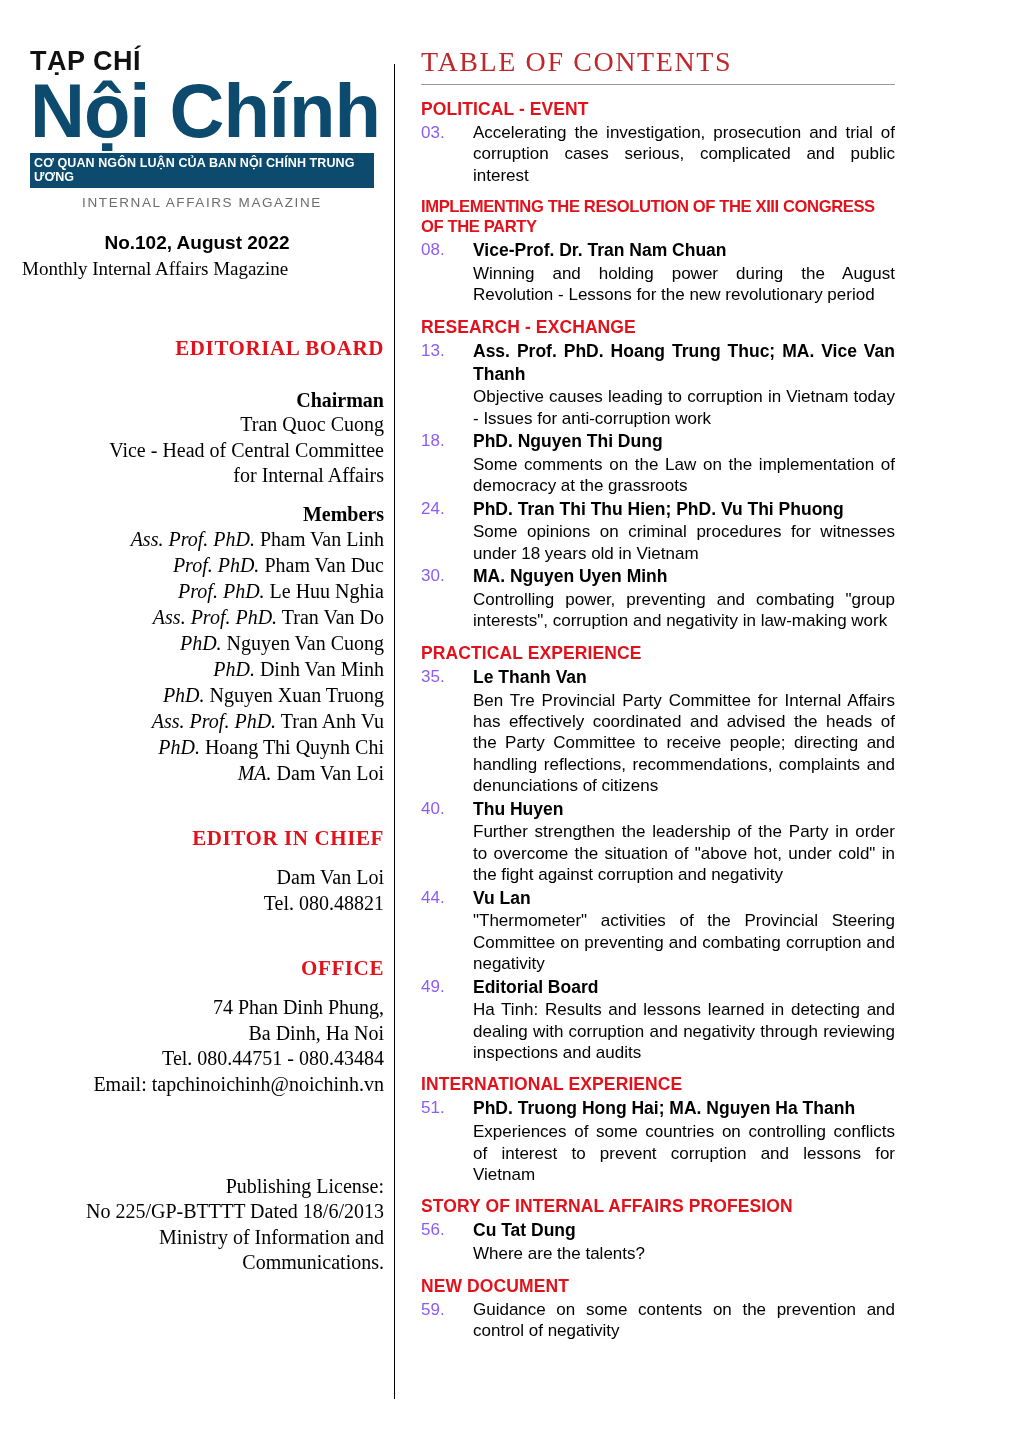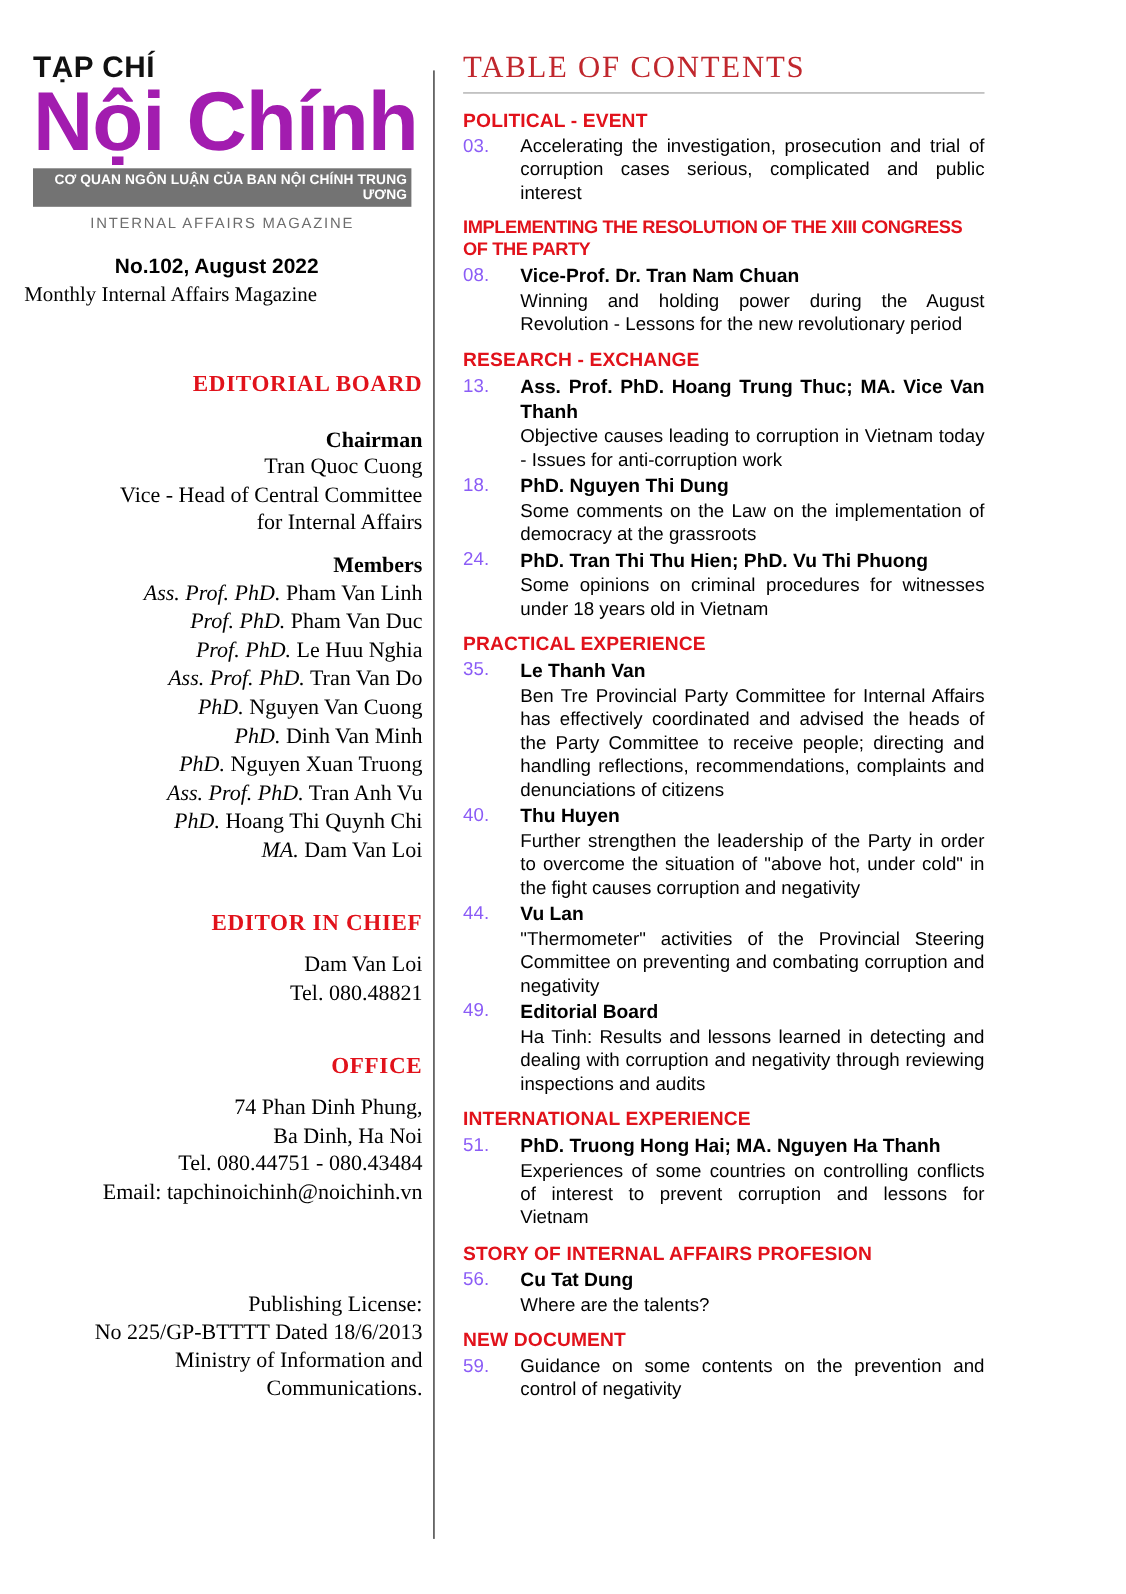--- a/index.html
+++ b/index.html
@@ -45,33 +45,33 @@
     font-size: 27px;
     letter-spacing: 0.5px;
     color: #111;
     margin: 0 0 -6px 0;
   }
   .noichinh {
     font-family: "Liberation Sans", sans-serif;
     font-weight: bold;
     font-size: 76px;
     line-height: 0.95;
-    color: #a21caf;
+    color: #0c4a6e;
     letter-spacing: -1px;
     margin: 4px 0 0 0;
     white-space: nowrap;
   }
   .redbar {
-    background: #737373;
+    background: #0c4a6e;
     color: #fff;
     font-family: "Liberation Sans", sans-serif;
     font-weight: bold;
     font-size: 12.5px;
     letter-spacing: 0.1px;
-    text-align: right;
+    text-align: left;
     padding: 3px 4px 4px 4px;
     margin-top: 6px;
     width: 344px;
     box-sizing: border-box;
   }
   .intl {
     text-align: center;
     font-family: "Liberation Sans", sans-serif;
     font-size: 13.5px;
     letter-spacing: 1.6px;
@@ -291,33 +291,40 @@
             <div class="desc">Some comments on the Law on the implementation of democracy at the grassroots</div>
           </div>
         </div>
         <div class="entry">
           <div class="pg">24.</div>
           <div class="etext">
             <div class="author">PhD. Tran Thi Thu Hien; PhD. Vu Thi Phuong</div>
             <div class="desc">Some opinions on criminal procedures for witnesses under 18 years old in Vietnam</div>
           </div>
         </div>
+        <div class="entry">
+          <div class="pg">30.</div>
+          <div class="etext">
+            <div class="author">MA. Nguyen Uyen Minh</div>
+            <div class="desc">Controlling power, preventing and combating "group interests", corruption and negativity in law-making work</div>
+          </div>
+        </div>
         <div class="cat">PRACTICAL EXPERIENCE</div>
         <div class="entry">
           <div class="pg">35.</div>
           <div class="etext">
             <div class="author">Le Thanh Van</div>
             <div class="desc">Ben Tre Provincial Party Committee for Internal Affairs has effectively coordinated and advised the heads of the Party Committee to receive people; directing and handling  reflections, recommendations, complaints and denunciations of citizens</div>
           </div>
         </div>
         <div class="entry">
           <div class="pg">40.</div>
           <div class="etext">
             <div class="author">Thu Huyen</div>
-            <div class="desc">Further strengthen the leadership of the Party in order to overcome the situation of "above hot, under cold" in the fight causes corruption and negativity</div>
+            <div class="desc">Further strengthen the leadership of the Party in order to overcome the situation of "above hot, under cold" in the fight against corruption and negativity</div>
           </div>
         </div>
         <div class="entry">
           <div class="pg">44.</div>
           <div class="etext">
             <div class="author">Vu Lan</div>
             <div class="desc">"Thermometer" activities of the Provincial Steering Committee on preventing and combating corruption and negativity</div>
           </div>
         </div>
         <div class="entry">

